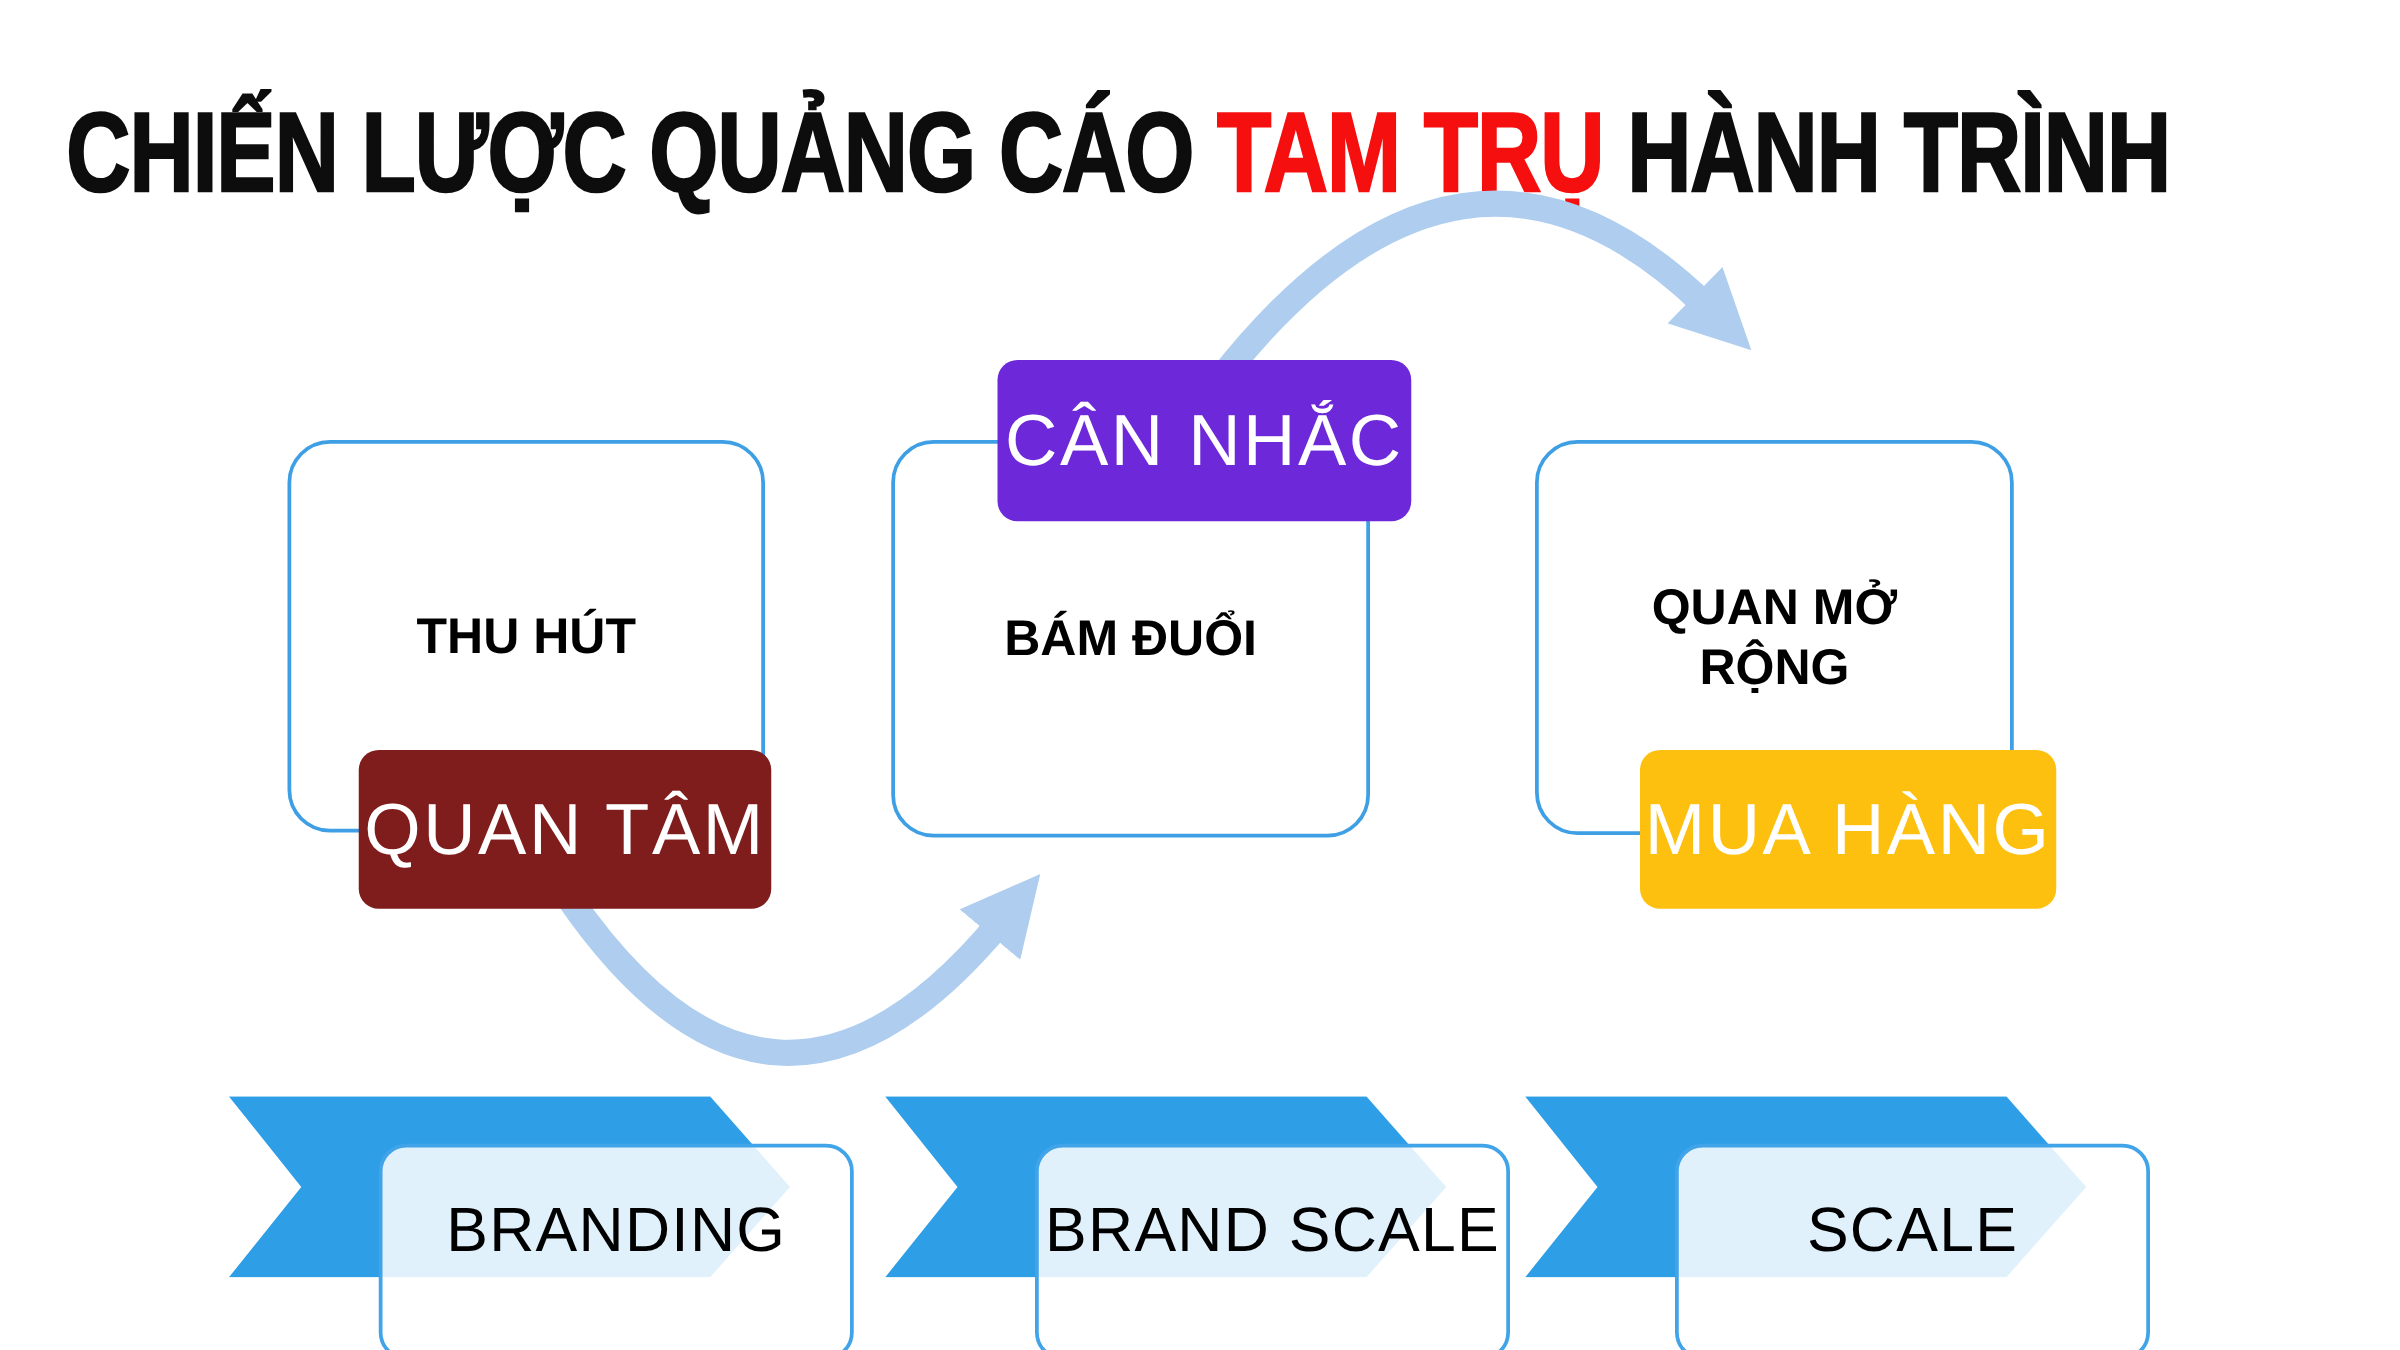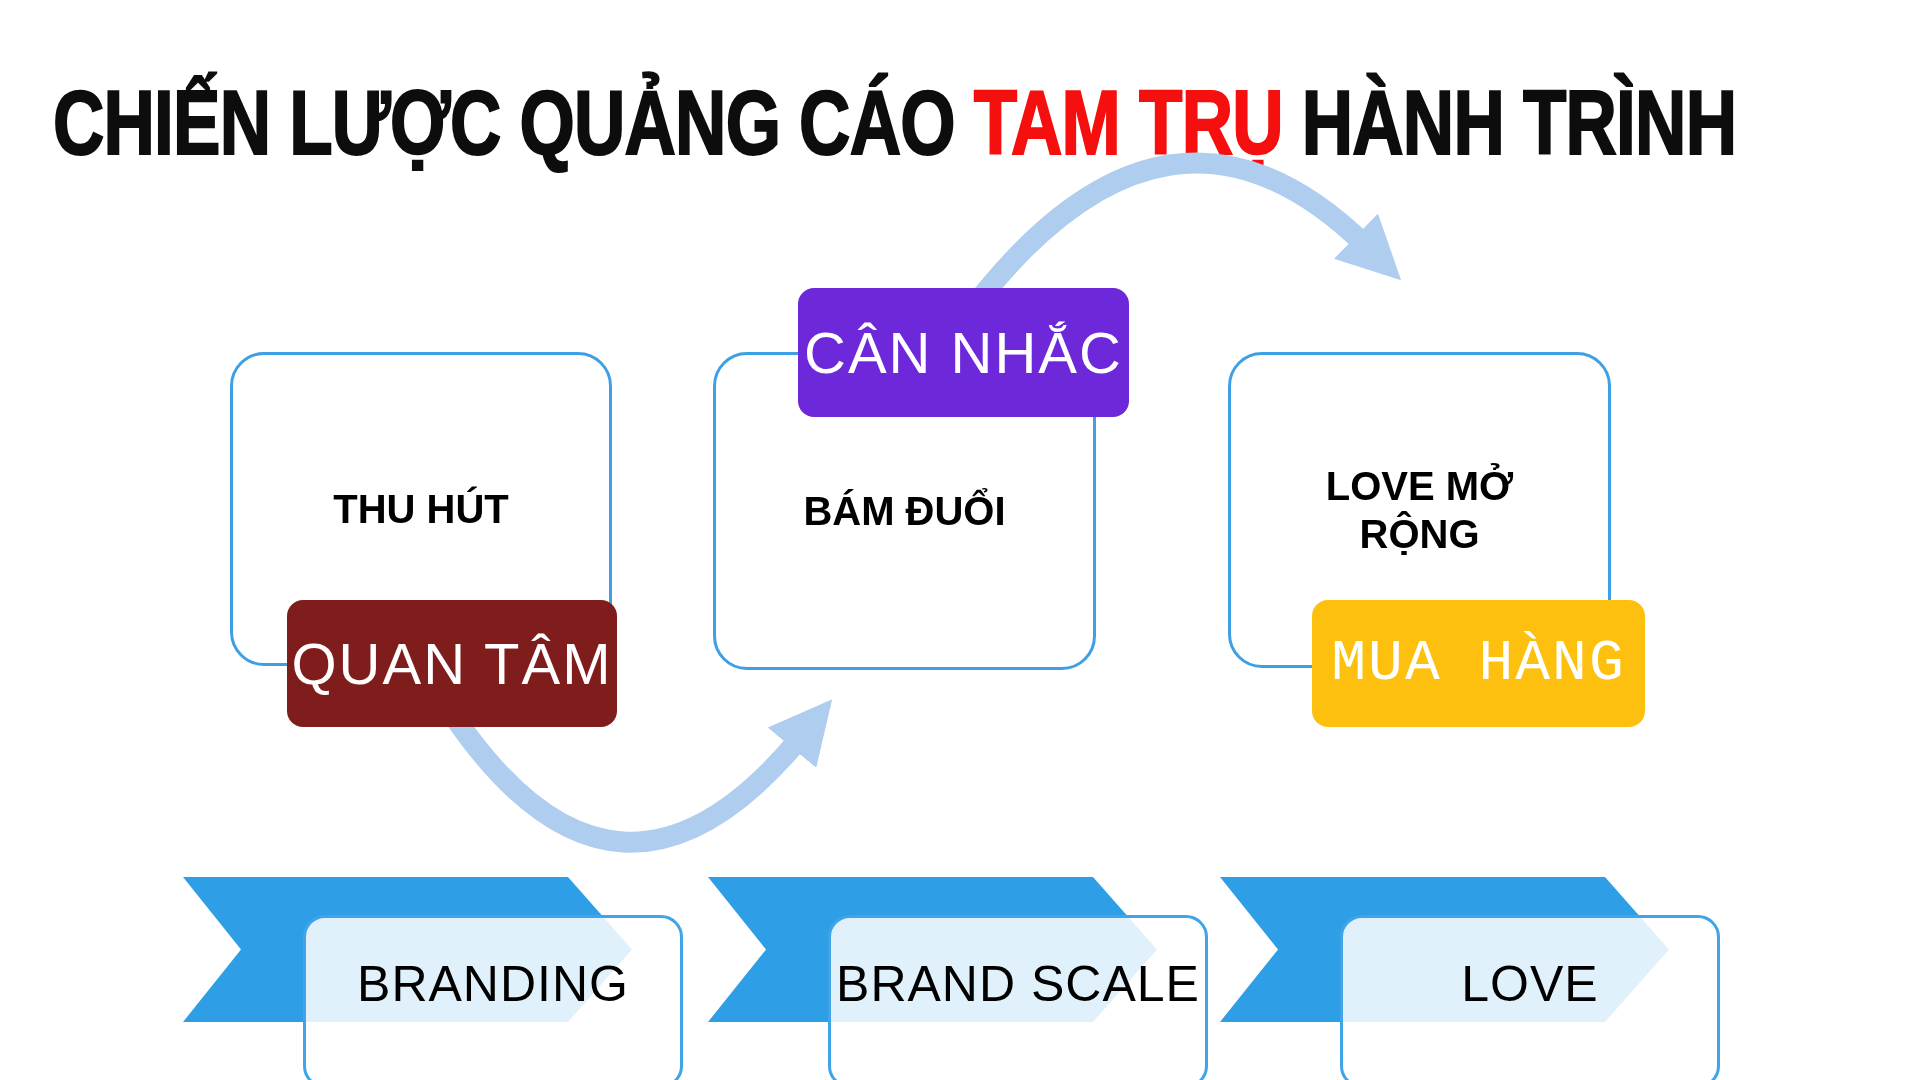--- a/index.html
+++ b/index.html
@@ -29,21 +29,21 @@
   .frame2{left:713px;top:352px;width:377px;height:312px;}
   .frame3{left:1228px;top:352px;width:377px;height:310px;}
   
   .tag{
     position:absolute;z-index:3;border-radius:16px;color:#ffffff;
     display:flex;align-items:center;justify-content:center;
     font-size:58px;font-weight:400;letter-spacing:2px;white-space:nowrap;
   }
   .tag1{left:287px;top:600px;width:330px;height:127px;background:#7f1d1d;}
   .tag2{left:798px;top:288px;width:331px;height:129px;background:#6d28d9;}
-  .tag3{left:1312px;top:600px;width:333px;height:127px;background:#fec00f;font-family:Liberation Mono, monospace;}
+  .tag3{left:1312px;top:600px;width:333px;height:127px;background:#fec00f;}
   
   .band{
     position:absolute;top:877px;width:449px;height:145px;background:#2e9ee6;z-index:1;
     clip-path:polygon(0px 0px,385px 0px,449px 72.5px,385px 145px,0px 145px,58px 72.5px);
   }
   .band1{left:183px;} .band2{left:708px;} .band3{left:1220px;}
   .bcard{
     position:absolute;top:915px;width:374px;height:131px;z-index:2;
     background:rgba(255,255,255,0.85);border:3px solid #41a4e9;border-radius:22px;
     display:flex;align-items:center;justify-content:center;padding-bottom:36px;box-sizing:content-box;
@@ -74,31 +74,31 @@
     <div class="stage-label">THU HÚT</div>
   </div>
   <div class="tag tag1">QUAN TÂM</div>
 
   <div class="frame frame2">
     <div class="stage-label">BÁM ĐUỔI</div>
   </div>
   <div class="tag tag2">CÂN NHẮC</div>
 
   <div class="frame frame3">
-    <div class="stage-label">LOVE MỞ RỘNG</div>
+    <div class="stage-label">QUAN MỞ RỘNG</div>
   </div>
   <div class="tag tag3">MUA HÀNG</div>
 
   <div class="band band1"></div>
   <div class="band band2"></div>
   <div class="band band3"></div>
 
   <div class="bcard bcard1">
     <div class="banner-label">BRANDING</div>
   </div>
   <div class="bcard bcard2">
     <div class="banner-label">BRAND SCALE</div>
   </div>
   <div class="bcard bcard3">
-    <div class="banner-label">LOVE</div>
+    <div class="banner-label">SCALE</div>
   </div>
 
 </div>
 
 </body></html>

